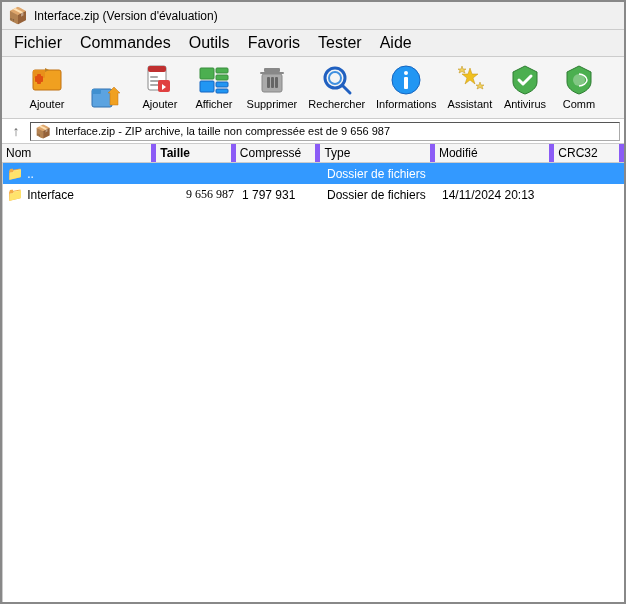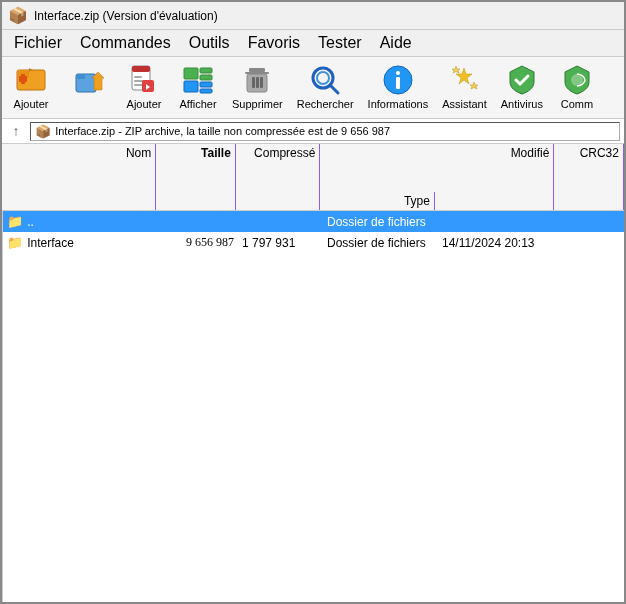--- a/index.html
+++ b/index.html
@@ -32,22 +32,22 @@
     #menu-bar span {
       padding: 2px 8px;
       cursor: pointer;
       font-size: 16px;
     }
     
     #toolbar {
       background: #f5f5f5;
       border-bottom: 1px solid #ccc;
       display: flex;
-      align-items: flex-start;
-      padding: 2px 2px;
+      align-items: flex-end;
+      padding: 2px 18px;
       overflow: hidden;
     }
     .toolbar-btn {
       display: flex;
       flex-direction: column;
       align-items: center;
       justify-content: center;
       padding: 4px 6px;
       cursor: pointer;
       min-width: 54px;
@@ -99,25 +99,24 @@
     }
     
     #col-headers {
       display: flex;
       background: #f5f5f5;
       border-bottom: 1px solid #ccc;
       font-size: 12px;
     }
     .col-header {
       padding: 2px 4px;
-      border-right: 1px solid #8b5cf6;
+      border-right: 5px solid #8b5cf6;
       font-weight: normal;
       cursor: pointer;
       user-select: none;
-      text-align: right;
     }
     
     #file-list {
       background: white;
       flex: 1;
       overflow-y: auto;
     }
     .file-row {
       display: flex;
       align-items: center;
@@ -301,21 +300,21 @@
     <div id="address-field">
       <span style="font-size:13px;">📦</span>
       <span>Interface.zip - ZIP archive, la taille non compressée est de 9 656 987</span>
     </div>
   </div>
 
   <div id="col-headers">
       <div class="col-header" style="width: 155px;">Nom</div>
       <div class="col-header" style="width: 80px; font-weight: bold;">Taille</div>
       <div class="col-header" style="width: 85px;">Compressé</div>
-      <div class="col-header" style="width: 115px; margin-top: 48px;">Type</div>
+      <div class="col-header" style="width: 115px;">Type</div>
       <div class="col-header" style="width: 120px;">Modifié</div>
       <div class="col-header" style="width: 70px;">CRC32</div>
     </div>
 
   <div id="main-area">
     <div id="sidebar"></div>
     <div id="content">
       <div id="file-list">
           <div class="file-row selected">
             <div class="file-cell" style="width: 155px; display: flex; align-items: center; gap: 4px;">

